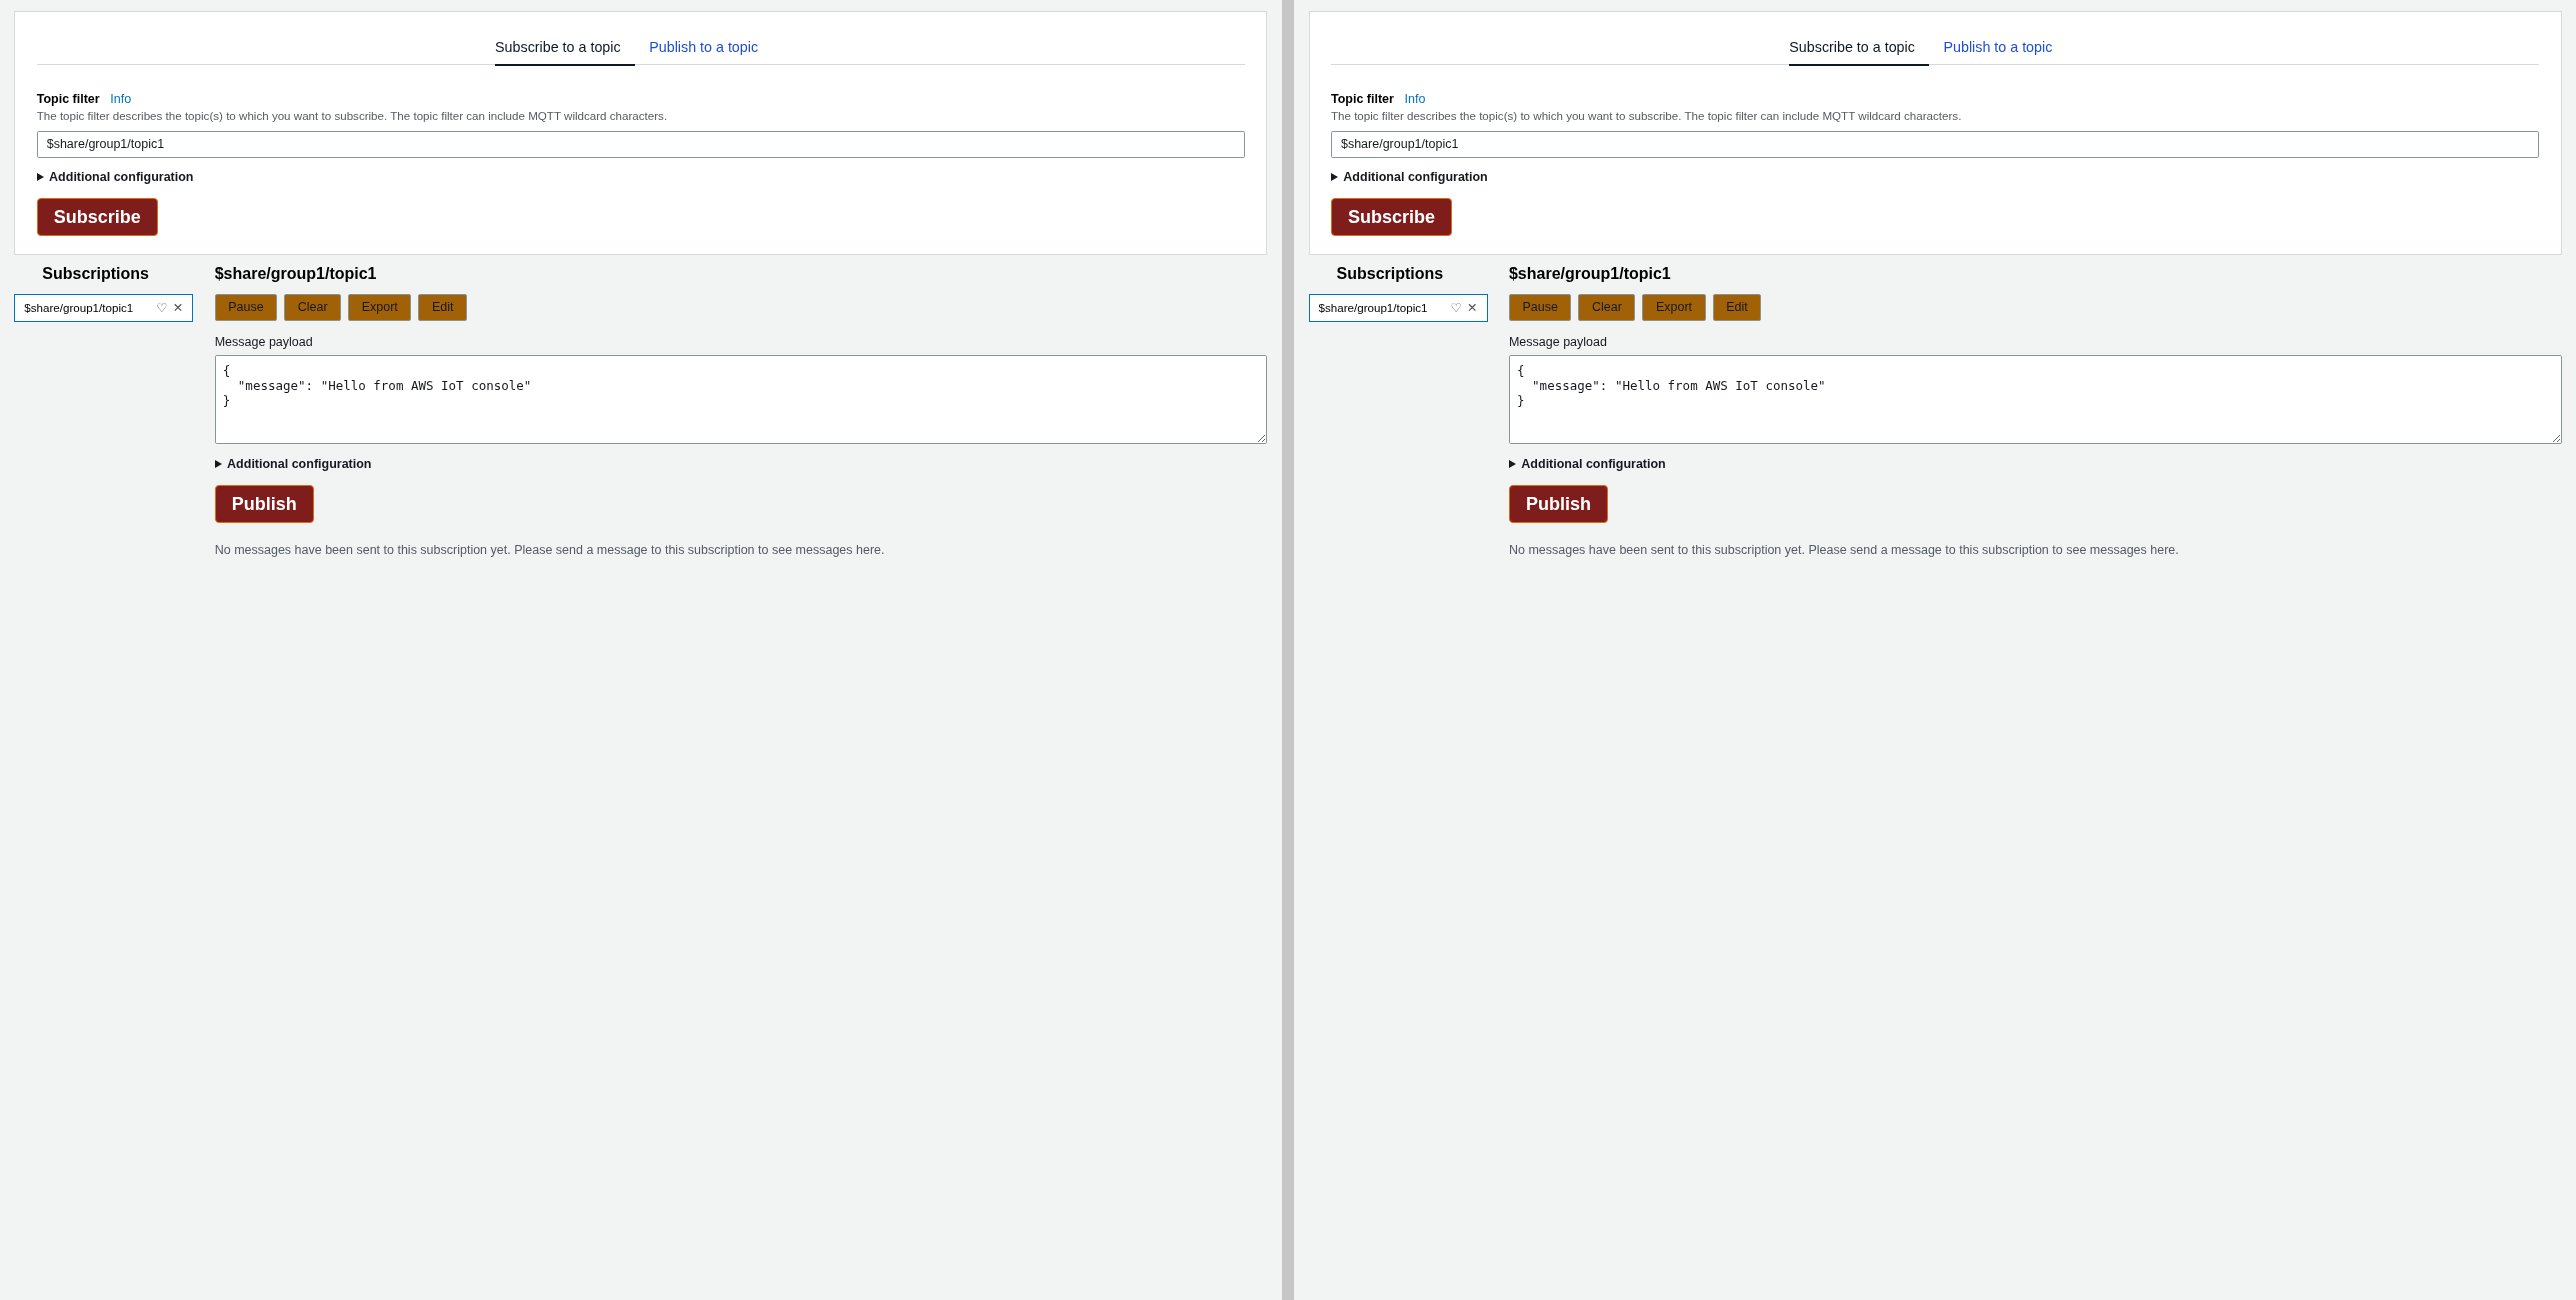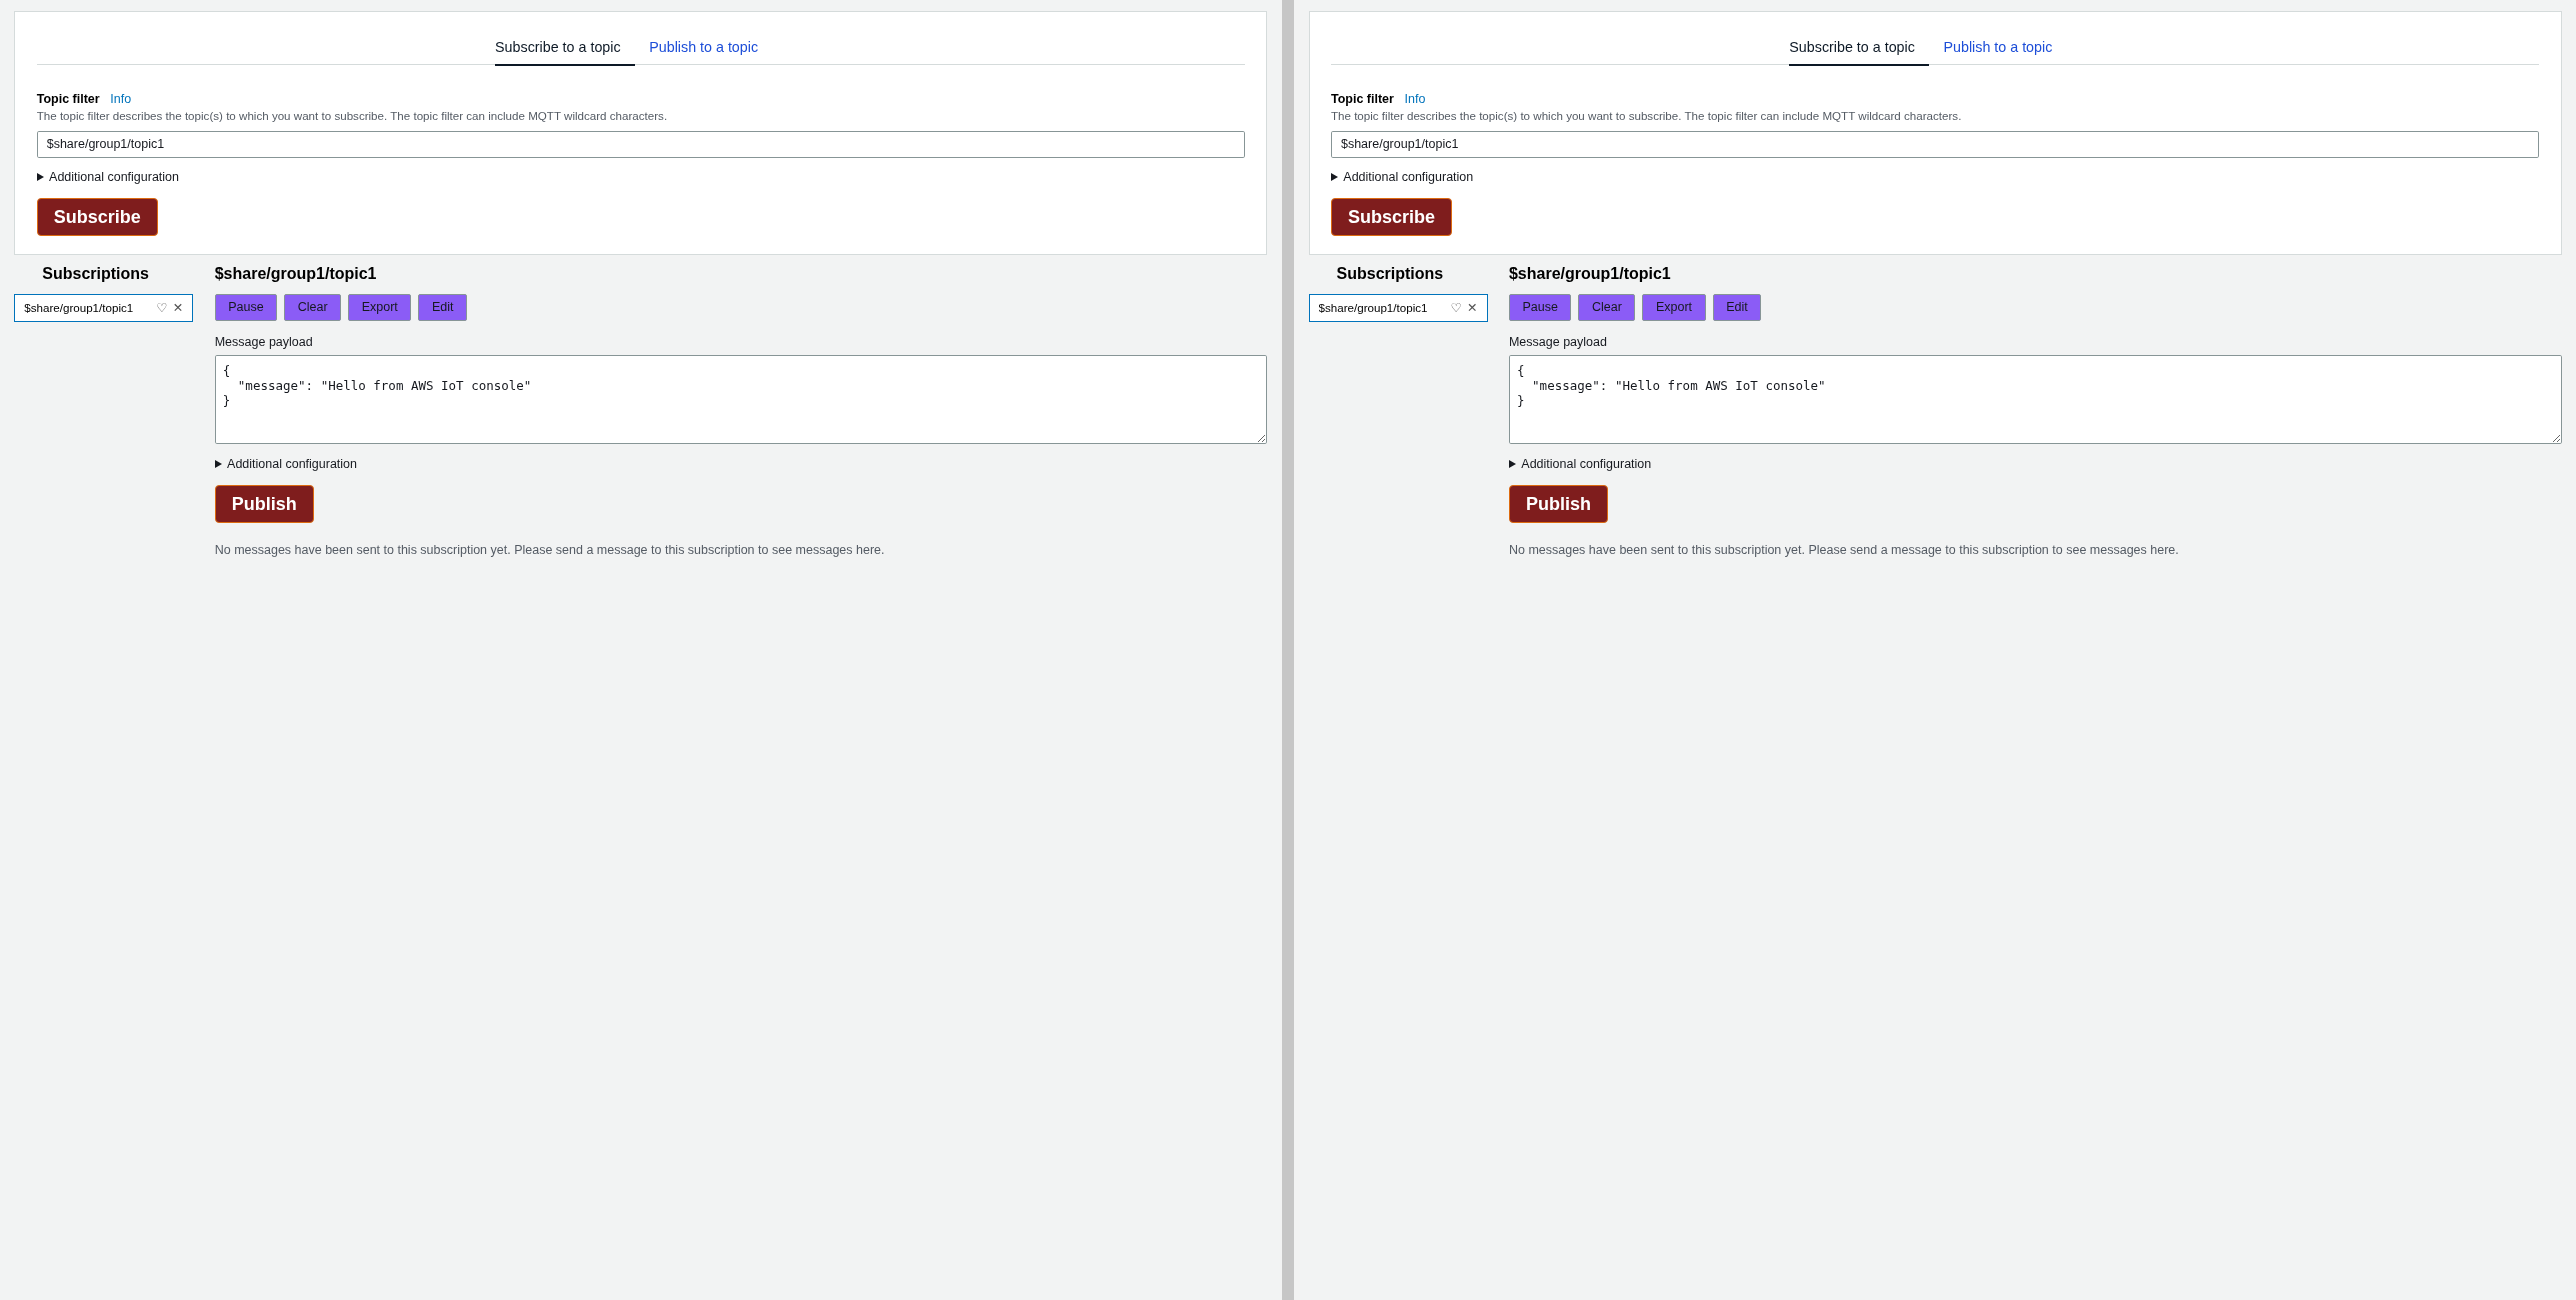--- a/index.html
+++ b/index.html
@@ -85,21 +85,21 @@
       color: #16191f;
       outline: none;
     }
     .additional-config {
       display: flex;
       align-items: center;
       gap: 5.4px;
       margin-top: 12.5px;
       cursor: pointer;
       font-size: 12.5px;
-      font-weight: 400;
+      font-weight: 700;
       color: #16191f;
     }
     .triangle-right {
       width: 0; height: 0;
       border-top: 4.5px solid transparent;
       border-bottom: 4.5px solid transparent;
       border-left: 7.1px solid #16191f;
     }
     .btn-orange {
       background: #7f1d1d;
@@ -156,21 +156,21 @@
       font-weight: 700;
       font-size: 16px;
       margin-bottom: 10.7px;
     }
     .topic-actions {
       display: flex;
       gap: 7.1px;
       margin-bottom: 14.3px;
     }
     .btn-outline {
-      background: #8b5cf6;
+      background: #a16207;
       border: 0.9px solid #879596;
       color: #16191f;
       font-size: 12.5px;
       padding: 5.4px 12.5px;
       border-radius: 2px;
       cursor: pointer;
     }
     .payload-label {
       font-size: 12.5px;
       color: #16191f;

